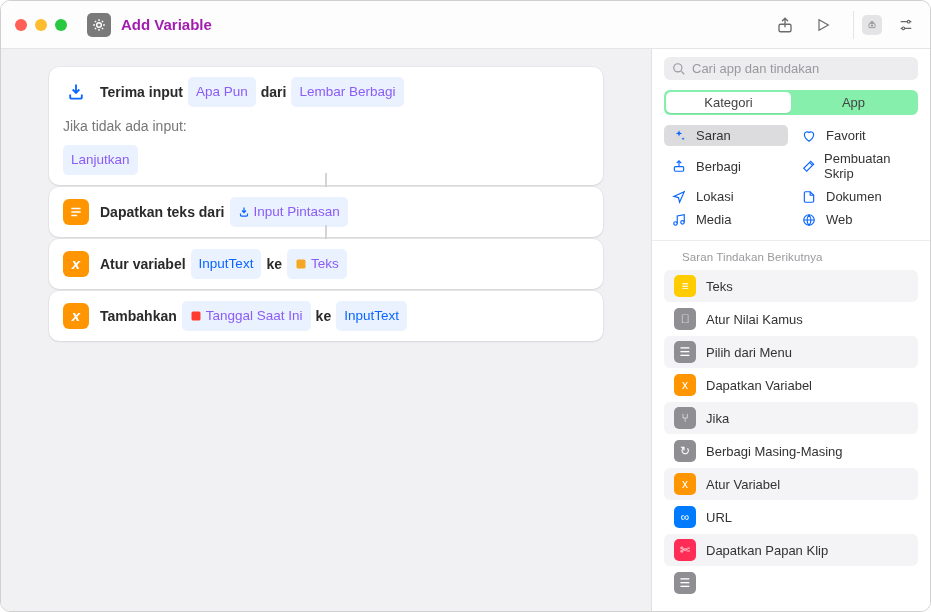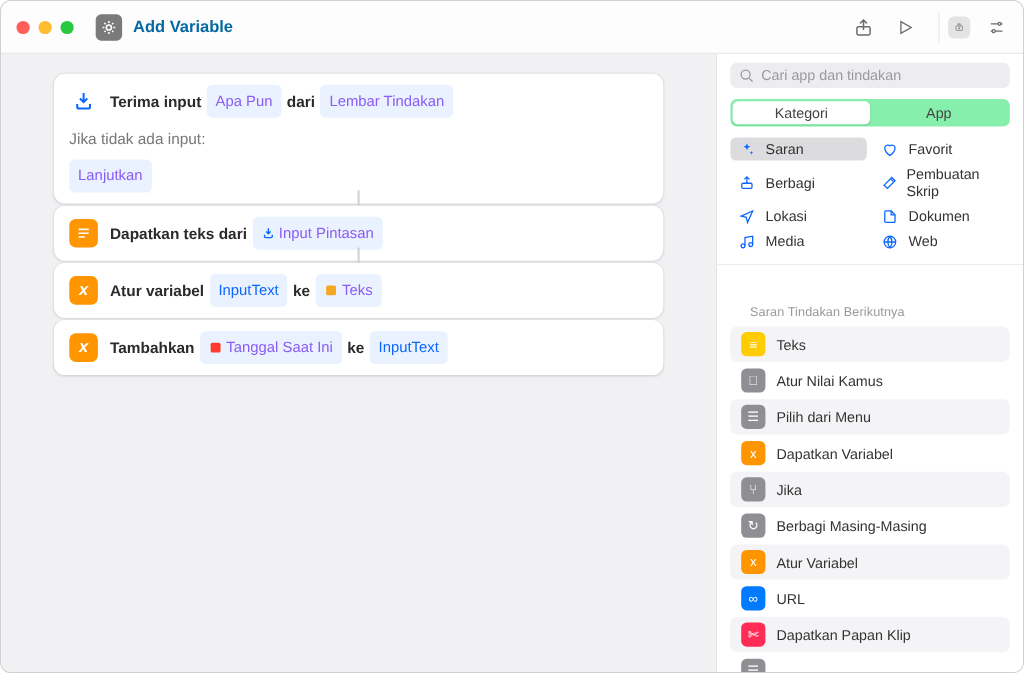--- a/index.html
+++ b/index.html
@@ -33,21 +33,21 @@
 .tl { width: 12px; height: 12px; border-radius: 50%; }
 .tl.close { background: #ff5f57; }
 .tl.min { background: #febc2e; }
 .tl.max { background: #28c840; }
 .app-icon {
   width: 24px; height: 24px; border-radius: 5px;
   background: #7a7a7a;
   display: flex; align-items: center; justify-content: center;
   color: #fff; margin-right: 10px;
 }
-.title-text { font-size: 15px; font-weight: 600; color: #0369a1; flex: 1; }
+.title-text { font-size: 15px; font-weight: 600; color: #a21caf; flex: 1; }
 .title-actions { display: flex; align-items: center; gap: 18px; margin-right: 12px; color: #6b6b6b; }
 .title-actions .ico, .side-title-actions .ico { width: 20px; height: 20px; display: flex; align-items: center; justify-content: center; cursor: pointer; }
 .side-title-actions { display:flex; gap:14px; color:#6b6b6b; margin-left:auto; }
 .side-title-actions .ico.active { background:#e4e4e6; padding:4px 6px; border-radius:5px; }
 
 
 .main { flex:1; display:flex; min-height:0; }
 .editor {
   flex: 1;
   background: #f1f1f3;
@@ -130,21 +130,21 @@
 .cat {
   display:flex; align-items:center; gap:8px;
   padding:3px 8px; border-radius:5px;
   font-size:13px; color:#333; cursor:pointer;
 }
 .cat.active { background:#dcdcde; }
 .cat .ci { width:16px; text-align:center; color:#0a66ff; font-size:13px; }
 
 
 .sugs { flex:1; overflow-y:auto; padding: 8px 8px 0 8px; }
-.sugs-header { font-size:11.5px; color:#9a9a9e; padding: 2px 22px 6px 22px; letter-spacing:0.1px;margin-top:27px; }
+.sugs-header { font-size:11.5px; color:#9a9a9e; padding: 2px 22px 6px 22px; letter-spacing:0.1px; }
 .sug {
   display:flex; align-items:center; gap:10px;
   padding:5px 10px; margin:1px 4px; border-radius:6px;
   font-size:13px; color:#333; cursor:pointer;
 }
 .sug:nth-child(odd) { }
 .sug-stripe { background:#f4f4f6; }
 .sug .si {
   width:22px; height:22px; border-radius:5px;
   display:flex; align-items:center; justify-content:center;
@@ -216,21 +216,21 @@
         <div class="card-row">
           <span class="action-icon" style="background:transparent;color:#0a66ff;">
             <svg width="20" height="20" viewBox="0 0 24 24" fill="none" stroke="#0a66ff" stroke-width="2.2">
                 <path d="M12 3v10M8 9l4 4 4-4"></path>
                 <path d="M5 15v3a2 2 0 0 0 2 2h10a2 2 0 0 0 2-2v-3"></path>
               </svg>
           </span>
           <span class="card-label">Terima input</span>
           <span class="token">Apa Pun</span>
           <span class="card-label">dari</span>
-          <span class="token">Lembar Tindakan</span>
+          <span class="token">Lembar Berbagi</span>
         </div>
         <div class="card-row">
           <span class="muted">Jika tidak ada input:</span>
         </div>
         <div class="card-row">
           <span class="token">Lanjutkan</span>
         </div>
       </div>
 
       <div class="connector"></div>

